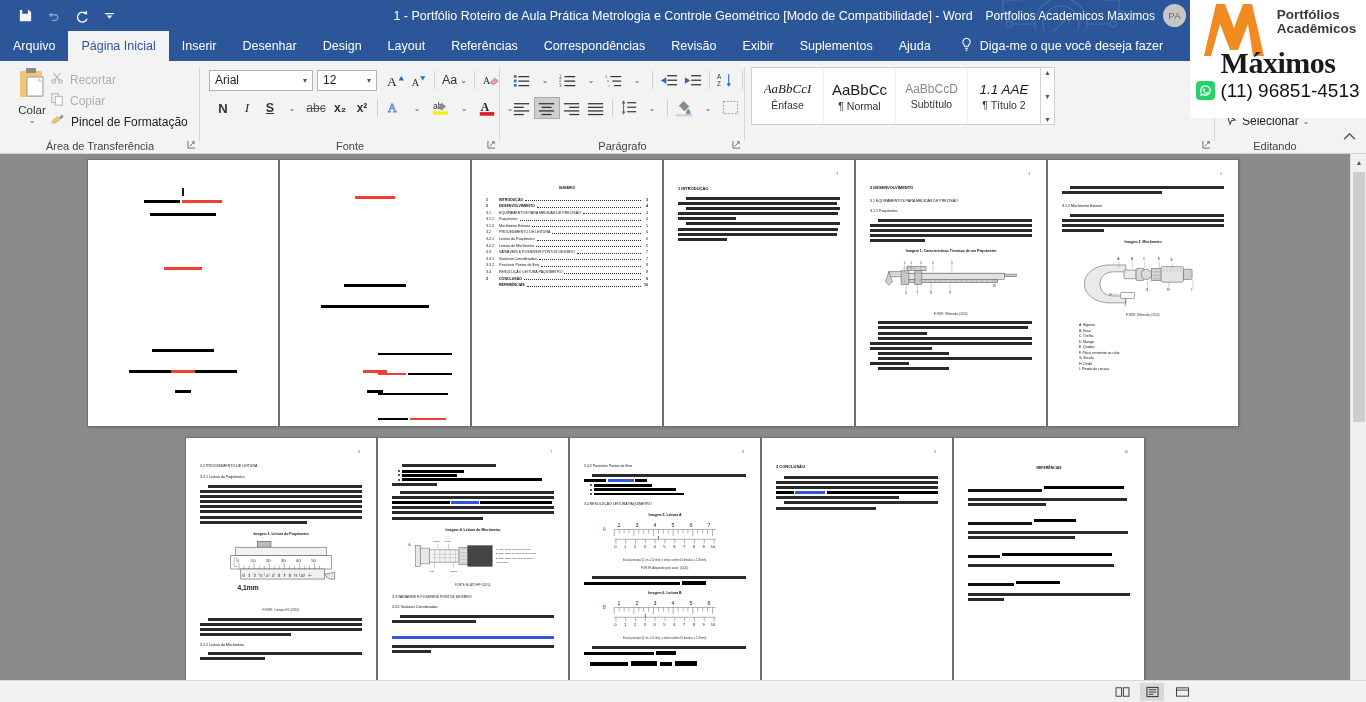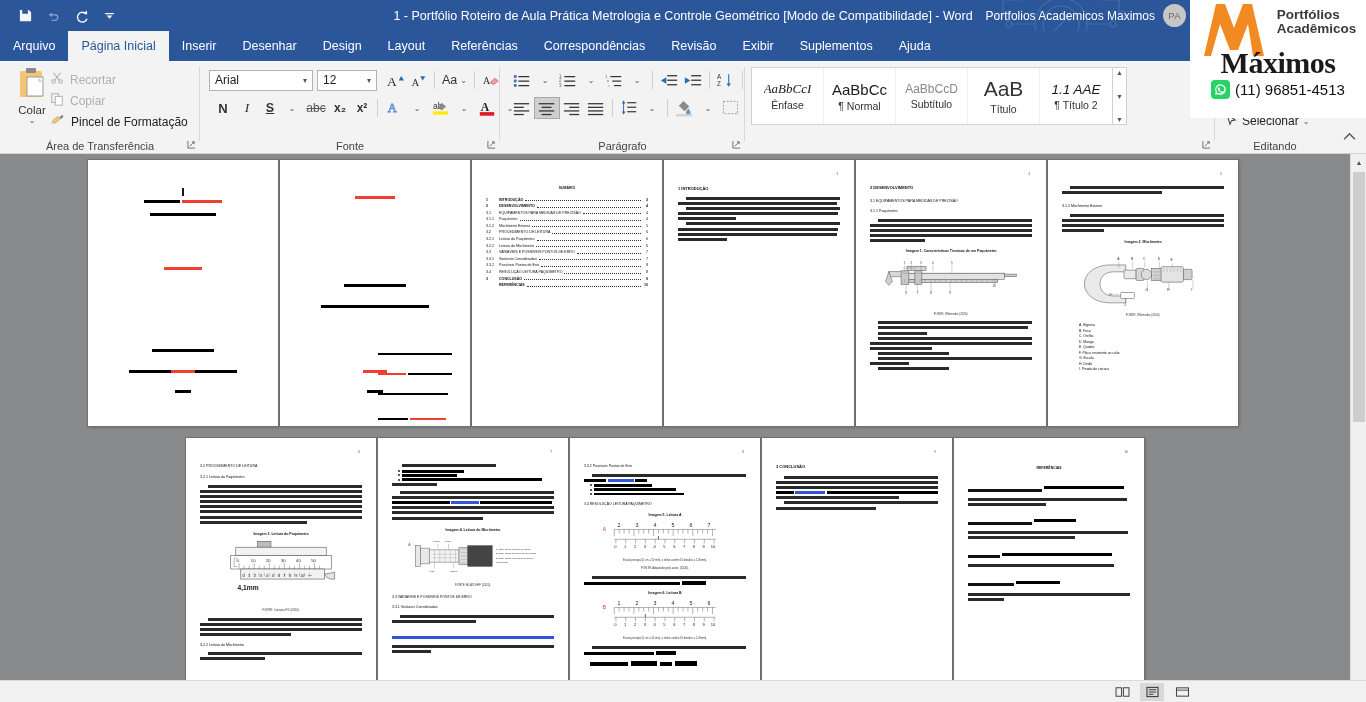--- a/index.html
+++ b/index.html
@@ -145,21 +145,21 @@
   .ad-w { font-family:"Liberation Sans", sans-serif; font-weight:bold; font-size:13.5px; color:#3a3a3a; }
   .ad-max {
     font-family:"Liberation Serif", serif; font-weight: bold; font-size: 30px;
     color:#1a1a1a; line-height: .85; margin-top:-8px; letter-spacing:-.5px;
   }
   .ad-phone { display:flex; align-items:center; gap:5px; margin-top:4px; }
   .wa {
     width:19px; height:19px; border-radius:4px; background:#25d366;
     display:flex; align-items:center; justify-content:center; color:#fff; font-size:12px;
   }
-  .ad-phone-txt { font-size:15px; color:#111; font-family:"Liberation Sans", sans-serif; }
+  .ad-phone-txt { font-size:19px; color:#111; font-family:"Liberation Sans", sans-serif; }
 
   
   .docarea {
     position: absolute; left: 0; top: 154px; width: 1366px; height: 548px;
     background: #888a8c; overflow: hidden;
   }
   .pages {
     position: absolute; left: 88px; top: 6px;
     display: flex; flex-wrap: wrap; gap: 12px 2px;
   }
@@ -275,20 +275,29 @@
     <div class="tab">Inserir</div>
     <div class="tab">Desenhar</div>
     <div class="tab">Design</div>
     <div class="tab">Layout</div>
     <div class="tab">Referências</div>
     <div class="tab">Correspondências</div>
     <div class="tab">Revisão</div>
     <div class="tab">Exibir</div>
     <div class="tab">Suplementos</div>
     <div class="tab">Ajuda</div>
+    <div class="tellme">
+      <span>
+        <svg width="13" height="15" viewBox="0 0 14 16">
+            <path fill="none" stroke="#fff" stroke-width="1.2" d="M7 1.3a4 4 0 0 1 2.6 7c-.5.5-.7 1-.7 1.6H5.1c0-.6-.2-1.1-.7-1.6A4 4 0 0 1 7 1.3z"></path>
+            <path stroke="#fff" stroke-width="1.2" d="M5.4 12h3.2M6 14h2"></path>
+          </svg>
+      </span>
+      <span>Diga-me o que você deseja fazer</span>
+    </div>
   </div>
 
   <div class="ribbon">
 
     <div class="group" style="left:0; width:200px;">
       <div class="clip-paste">
         <span>
           <svg width="36" height="36" viewBox="0 0 36 36">
             <rect x="6" y="5" width="22" height="26" rx="1.5" fill="#f0c674"></rect>
             <rect x="12" y="2" width="10" height="5" rx="1" fill="#8a8a8a"></rect>
@@ -598,24 +607,20 @@
           <div class="style-prev" style="font-family:'Liberation Serif',serif;font-style:italic;font-size:13px;">AaBbCcI</div>
           <div class="style-name">Ênfase</div>
         </div>
         <div class="style-cell">
           <div class="style-prev" style="font-size:15px;">AaBbCc</div>
           <div class="style-name">¶ Normal</div>
         </div>
         <div class="style-cell">
           <div class="style-prev" style="font-size:12px;color:#888;">AaBbCcD</div>
           <div class="style-name">Subtítulo</div>
-        </div>
-        <div class="style-cell">
-          <div class="style-prev" style="font-size:21px;color:#333;">AaB</div>
-          <div class="style-name">Título</div>
         </div>
         <div class="style-cell" style="border-right:none;">
           <div class="style-prev" style="font-size:13.5px;font-style:italic;">1.1 AAE</div>
           <div class="style-name">¶ Título 2</div>
         </div>
         <div class="gal-scroll">
           <span>▲</span>
           <span>▼</span>
           <span>▼</span>
         </div>

